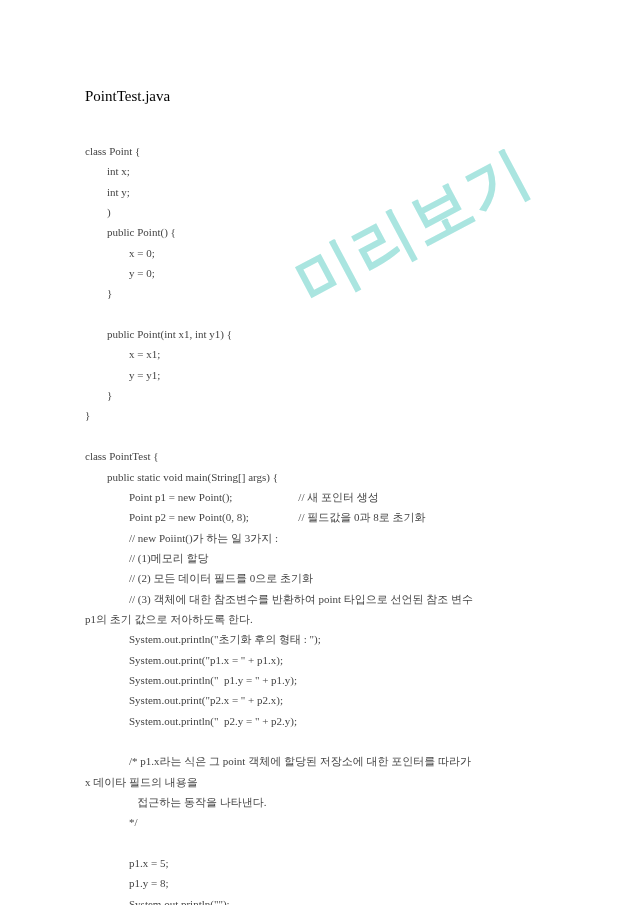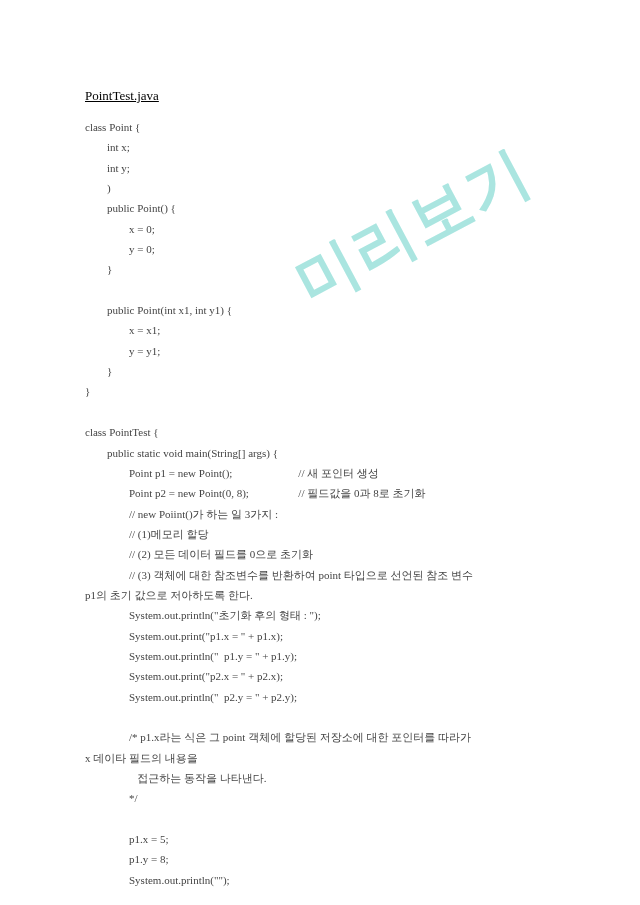--- a/index.html
+++ b/index.html
@@ -15,25 +15,24 @@
       position: relative;
       overflow: hidden;
     }
     .page {
       padding: 88px 75px 40px 85px;
       position: relative;
       width: 100%;
       height: 100%;
     }
     .title {
-      font-size: 13px;
+      font-size: 15px;
       font-weight: normal;
-      margin-bottom: 13px;
+      margin-bottom: 36px;
       color: #000;
-      text-decoration: underline;
     }
     .code {
       font-family: "Times New Roman", Times, serif;
       font-size: 11px;
       line-height: 1.85;
       color: #444;
       white-space: pre;
     }
     .watermark {
       position: absolute;

